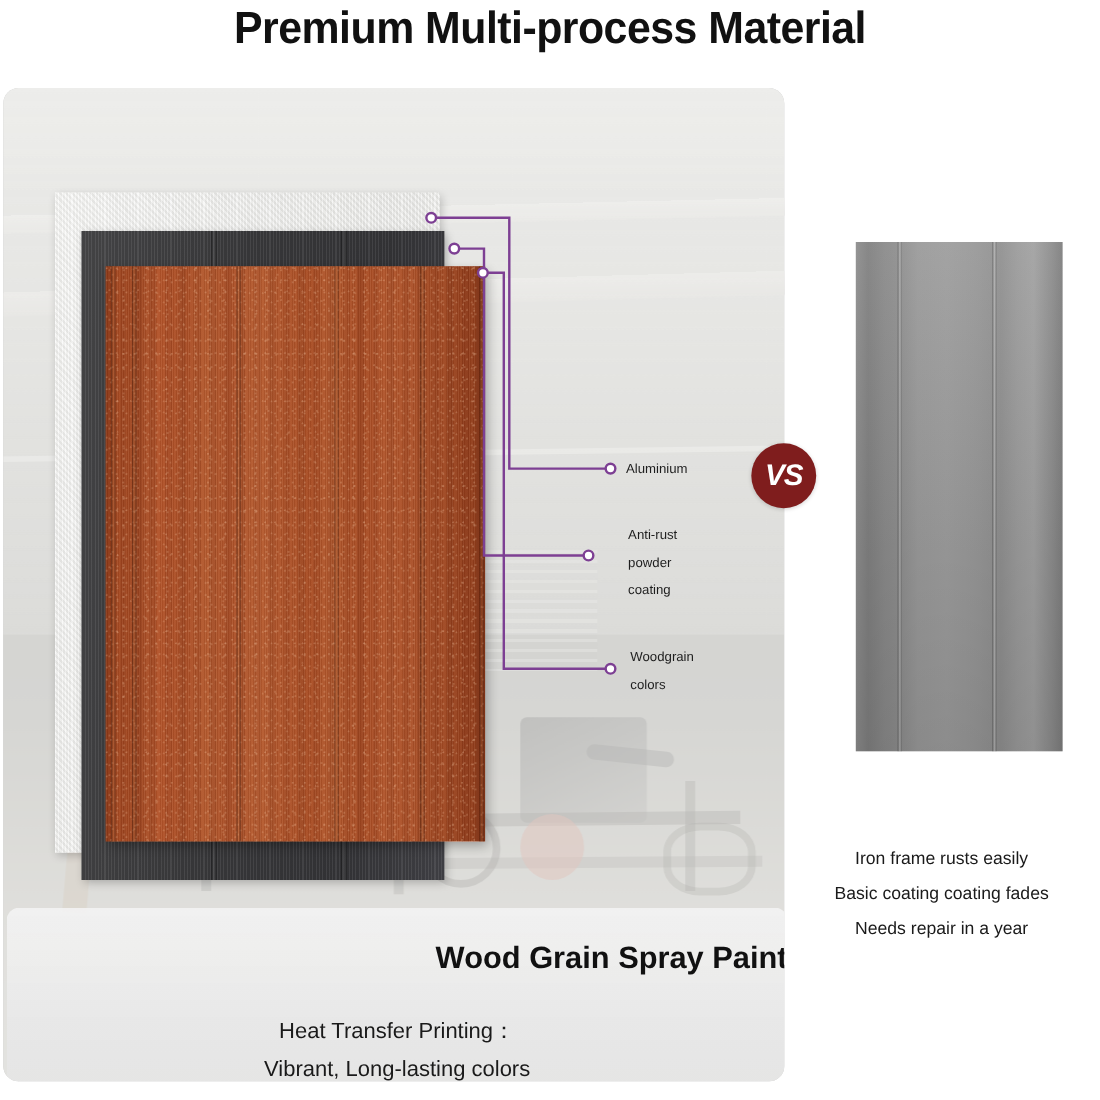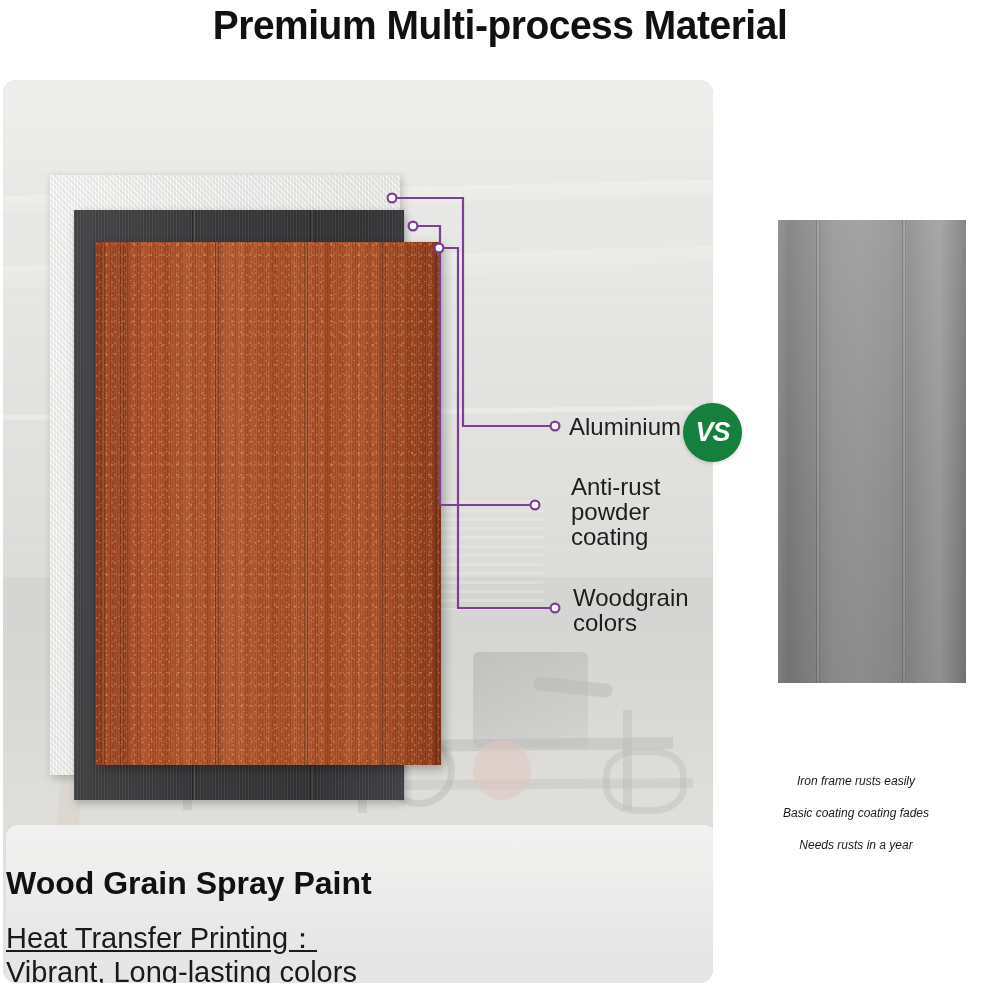--- a/index.html
+++ b/index.html
@@ -107,62 +107,62 @@
       radial-gradient(circle at 12% 18%,rgba(255,215,180,.55) 0.6px,transparent 1.1px),
       radial-gradient(circle at 28% 42%,rgba(255,215,180,.45) 0.6px,transparent 1.1px),
       radial-gradient(circle at 46% 12%,rgba(255,215,180,.50) 0.6px,transparent 1.1px),
       radial-gradient(circle at 62% 64%,rgba(255,215,180,.45) 0.6px,transparent 1.1px),
       radial-gradient(circle at 78% 30%,rgba(255,215,180,.50) 0.6px,transparent 1.1px),
       radial-gradient(circle at 90% 76%,rgba(255,215,180,.42) 0.6px,transparent 1.1px);
     background-size:9px 11px,13px 9px,11px 13px,10px 12px,14px 10px,12px 14px;}
 
   
   .callouts{position:absolute;left:0;top:0;width:710px;height:903px;pointer-events:none;}
-  .clabel{position:absolute;color:#1e1e1e;font-size:24px;line-height:25px;
+  .clabel{position:absolute;color:#1e1e1e;font-size:12px;line-height:25px;
     font-family:"Liberation Sans","DejaVu Sans",sans-serif;}
 
   
   .vs-badge{
     position:absolute;left:683px;top:403px;width:59px;height:59px;border-radius:50%;
-    background:#15803d;display:flex;align-items:center;justify-content:center;z-index:30;
+    background:#7f1d1d;display:flex;align-items:center;justify-content:center;z-index:30;
     box-shadow:0 1px 4px rgba(0,0,0,.18);
   }
   .vs-badge span{color:#fff;font-size:27px;font-weight:bold;font-style:italic;
     letter-spacing:-1px;font-family:"Liberation Sans","DejaVu Sans",sans-serif;}
 
   
   .overlay{
     position:absolute;left:3px;top:745px;width:710px;height:238px;
     border-radius:12px;
     background:linear-gradient(180deg,rgba(243,243,243,.90) 0%,rgba(232,232,232,.93) 45%,rgba(224,224,224,.95) 100%);
     z-index:20;
   }
-  .ov-h{position:absolute;left:0;top:40px;width:100%;text-align:left;
-    font-size:32px;font-weight:bold;color:#111;}
-  .ov-lines{position:absolute;left:0;top:96px;width:100%;
-    font-size:29px;line-height:34px;color:#1a1a1a;text-decoration:underline;}
+  .ov-h{position:absolute;left:0;top:30px;width:100%;text-align:right;
+    font-size:28px;font-weight:bold;color:#111;}
+  .ov-lines{position:absolute;left:0;top:96px;width:100%;text-align:center;
+    font-size:20px;line-height:34px;color:#1a1a1a;}
 
   
   .gray-panel{
     position:absolute;left:778px;top:220px;width:188px;height:463px;
     background:
       linear-gradient(90deg,
         #8c8c8c 0%, #7f7f7f 6%, #898989 14%, #8e8e8e 22%,
         #999999 30%, #9c9c9c 44%, #979797 58%, #8f8f8f 70%,
         #9a9a9a 78%, #a0a0a0 86%, #8b8b8b 95%, #7d7d7d 100%);
   }
   .gray-panel .gg{position:absolute;top:0;width:4px;height:100%;
     background:linear-gradient(90deg,rgba(70,70,70,.55),rgba(210,210,210,.45),rgba(80,80,80,.45));}
   .gray-panel .gshade{position:absolute;inset:0;
     background:linear-gradient(180deg,rgba(255,255,255,.07),rgba(0,0,0,.05) 60%,rgba(0,0,0,.10));}
 
   .right-h{position:absolute;left:720px;top:708px;width:280px;text-align:center;
     font-size:32px;font-weight:bold;color:#111;}
   .right-lines{position:absolute;left:712px;top:765px;width:288px;text-align:center;
-    font-size:12px;line-height:32px;color:#1a1a1a;font-style:italic;}
+    font-size:16px;line-height:32px;color:#1a1a1a;}
 </style>
 </head>
 <body>
 
 <div id="stage">
 
   <div class="title">Premium Multi-process Material</div>
 
   <div class="left-card">
 
@@ -250,16 +250,16 @@
 
   <div class="gray-panel">
     <div class="gg" style="left:38px"></div>
     <div class="gg" style="left:124px"></div>
     <div class="gshade"></div>
   </div>
 
   <div class="right-lines">
     <div>Iron frame rusts easily</div>
     <div>Basic coating coating fades</div>
-    <div>Needs rusts in a year</div>
+    <div>Needs repair in a year</div>
   </div>
 
 </div>
 
 </body></html>

